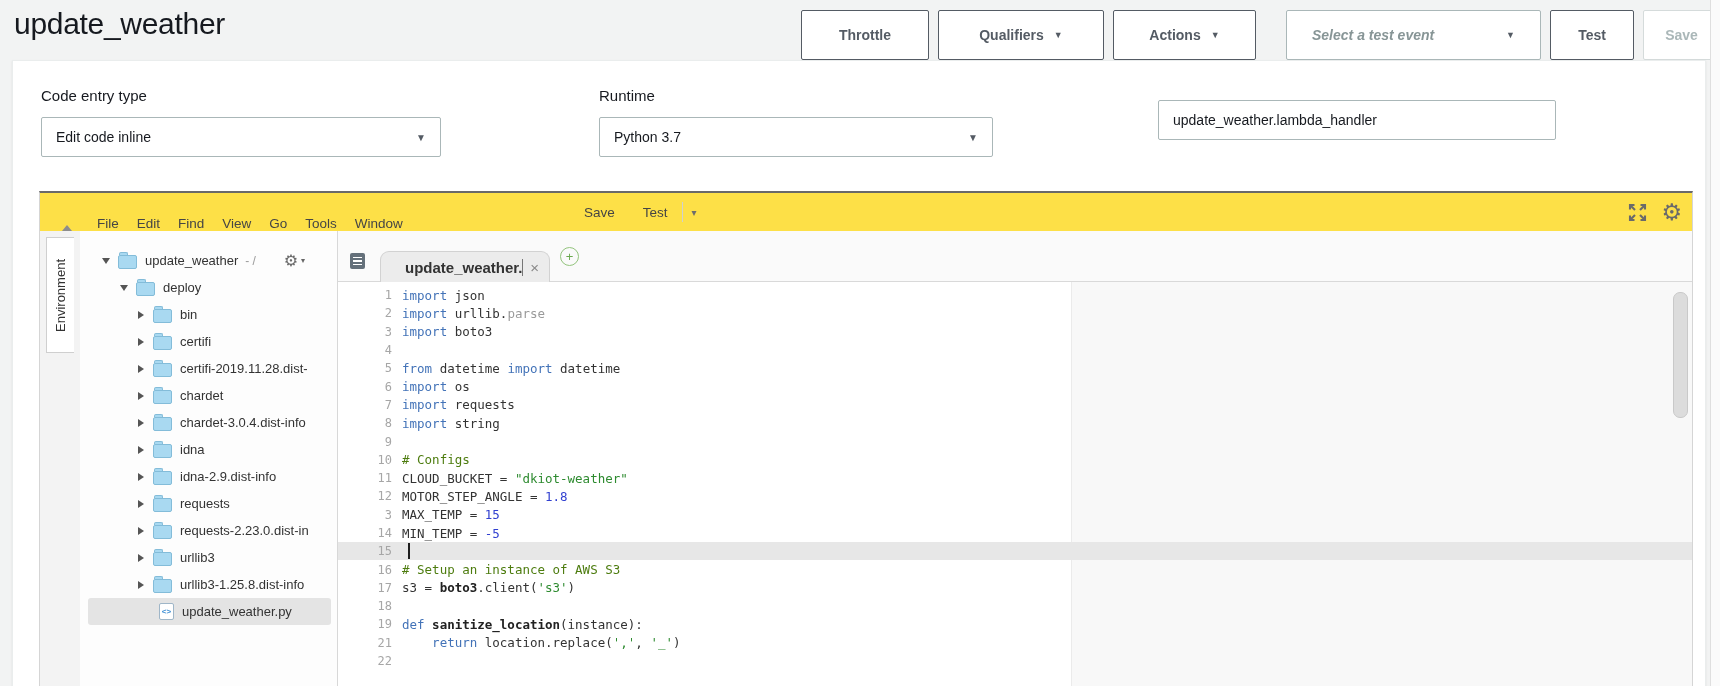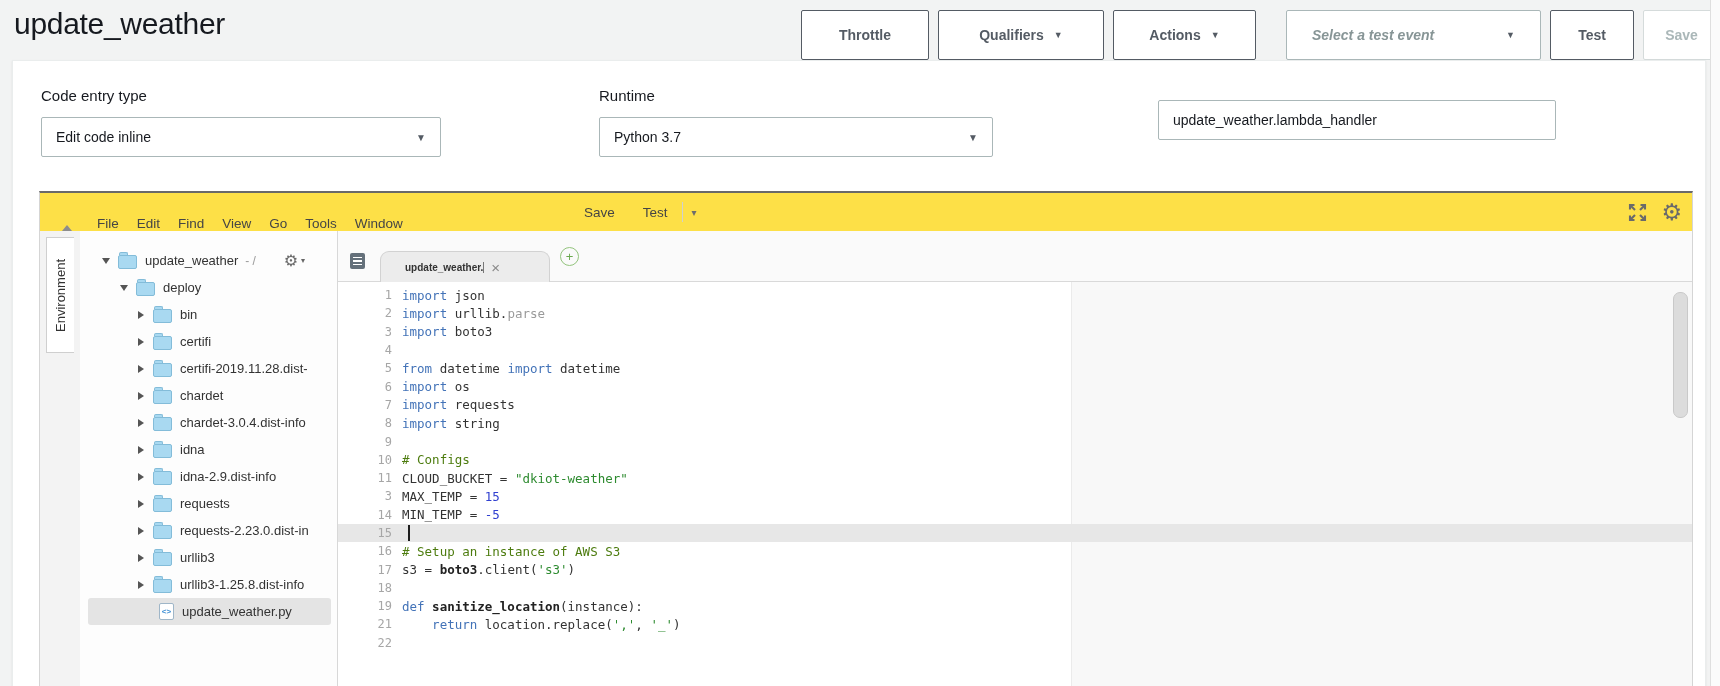--- a/index.html
+++ b/index.html
@@ -68,21 +68,21 @@
   .root-gear .sm-caret{font-size:8px;color:#666;}
   
   .code-pane{flex:1;min-width:0;display:flex;flex-direction:column;background:#fff;position:relative;}
   .tabbar{height:50px;flex:none;background:#fafafa;border-bottom:1px solid #d9d9d9;position:relative;}
   .tablist-icon{position:absolute;left:12px;bottom:12px;width:15px;height:16px;border-radius:2px;background:#64707a;cursor:pointer;}
   .tablist-icon::before{content:"";position:absolute;left:3px;right:3px;top:4px;height:9px;
                         background:repeating-linear-gradient(to bottom,#fff 0 1.4px,#64707a 1.4px 3.4px);}
   .tab{position:absolute;left:42px;bottom:-1px;height:31px;width:170px;box-sizing:border-box;background:#ececec;
        border:1px solid #d2d2d2;border-bottom:none;border-radius:9px 9px 0 0;display:flex;align-items:center;
        padding:0 10px 0 24px;cursor:pointer;}
-  .tab-label{font-size:10px;font-weight:700;color:#333;white-space:nowrap;overflow:hidden;border-right:1px solid #777;}
+  .tab-label{font-size:15px;font-weight:700;color:#333;white-space:nowrap;overflow:hidden;border-right:1px solid #777;}
   .tab-close{margin-left:7px;color:#8a8a8a;font-size:15px;line-height:1;cursor:pointer;}
   .newtab{position:absolute;left:222px;bottom:15px;width:17px;height:17px;border:1.5px solid #93c47d;border-radius:50%;
           color:#6aa84f;font-size:13px;line-height:1;display:flex;align-items:center;justify-content:center;cursor:pointer;}
   .code-scroll{flex:1;position:relative;overflow:hidden;font-family:"DejaVu Sans Mono",monospace;font-size:12.5px;}
   .margin-bg{position:absolute;left:733px;top:0;right:0;bottom:0;background:#f8f8f8;border-left:1px solid #ebebeb;}
   .code-lines{position:absolute;top:4px;left:0;right:0;}
   .cl{display:flex;height:18.3px;align-items:center;position:relative;}
   .cl.active{background:#e7e7e7;}
   .gut{width:64px;flex:none;text-align:right;padding-right:10px;box-sizing:border-box;color:#a6a6a6;font-size:12px;}
   .txt{white-space:pre;color:#333;position:relative;z-index:1;}
@@ -314,20 +314,24 @@
                 </div>
                 <div class="cl">
                   <span class="gut">10</span>
                   <span class="txt"><span class="tk-c"># Configs</span></span>
                 </div>
                 <div class="cl">
                   <span class="gut">11</span>
                   <span class="txt"><span class="tk-p">CLOUD_BUCKET = </span><span class="tk-s">"dkiot-weather"</span></span>
                 </div>
                 <div class="cl">
+                  <span class="gut">12</span>
+                  <span class="txt"><span class="tk-p">MOTOR_STEP_ANGLE = </span><span class="tk-n">1.8</span></span>
+                </div>
+                <div class="cl">
                   <span class="gut">3</span>
                   <span class="txt"><span class="tk-p">MAX_TEMP = </span><span class="tk-n">15</span></span>
                 </div>
                 <div class="cl">
                   <span class="gut">14</span>
                   <span class="txt"><span class="tk-p">MIN_TEMP = </span><span class="tk-n">-5</span></span>
                 </div>
                 <div class="cl active">
                   <span class="gut">15</span>
                   <span class="txt"></span>

